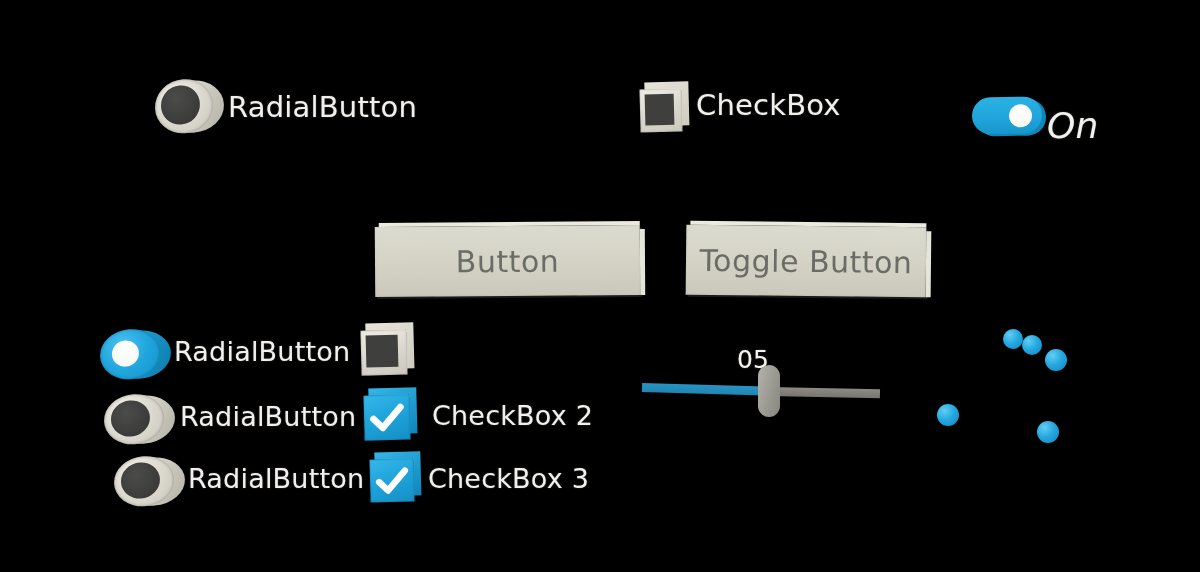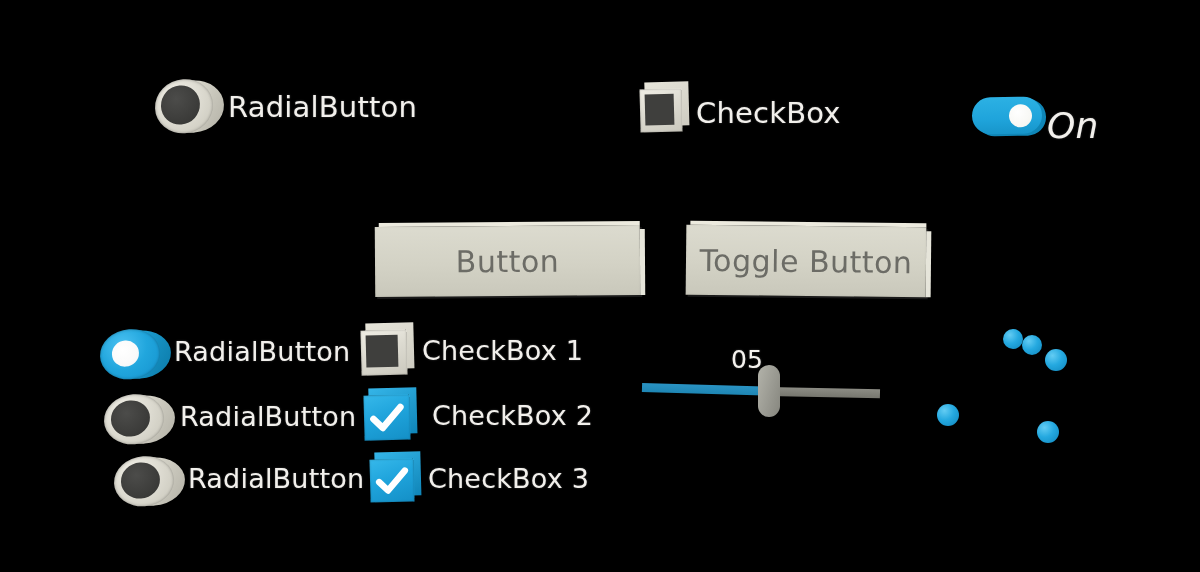--- a/index.html
+++ b/index.html
@@ -248,21 +248,21 @@
   </div>
   <div class="label label-lg abs" style="left:228px; top:90px;">RadialButton</div>
 
   <div class="cbox abs" style="left:640px; top:86px; width:46px; height:46px;">
     <div class="depth"></div>
     <div class="front">
       <div class="pad"></div>
     </div>
 
   </div>
-  <div class="label label-lg abs" style="left:696px; top:96px;">CheckBox</div>
+  <div class="label label-lg abs" style="left:696px; top:88px;">CheckBox</div>
 
   <div class="toggle abs" style="left:972px; top:97px; width:70px; height:37px;">
     <div class="tback"></div>
     <div class="tfront">
       <div class="knob"></div>
     </div>
   </div>
   <div class="label label-on abs" style="left:1047px; top:105px;">On</div>
 
   <div class="btn3d" style="left:375px; top:226px; width:265px; height:70px; transform:rotate(-0.4deg);">
@@ -301,21 +301,20 @@
   </div>
   <div class="label label-md abs" style="left:188px; top:463px;">RadialButton 3</div>
 
   <div class="cbox abs" style="left:361px; top:327px; width:50px; height:48px;">
     <div class="depth"></div>
     <div class="front">
       <div class="pad"></div>
     </div>
 
   </div>
-  <div class="label label-md abs" style="left:422px; top:335px;">CheckBox 1</div>
 
   <div class="cbox abs checked" style="left:364px; top:392px; width:50px; height:48px;">
     <div class="depth"></div>
     <div class="front">
       
     </div>
     <div class="tick">
       <svg viewBox="0 0 40 40">
           <path d="M8 21 L16 29 L32 11" stroke="#ffffff" stroke-width="6" fill="none" stroke-linecap="round" stroke-linejoin="round"></path>
         </svg>
@@ -330,21 +329,21 @@
     </div>
     <div class="tick">
       <svg viewBox="0 0 40 40">
           <path d="M8 21 L16 29 L32 11" stroke="#ffffff" stroke-width="6" fill="none" stroke-linecap="round" stroke-linejoin="round"></path>
         </svg>
     </div>
   </div>
   <div class="label label-md abs" style="left:428px; top:463px;">CheckBox 3</div>
 
   <div class="slider-wrap" style="left:640px; top:345px; width:250px; height:70px;">
-    <div class="slider-value" style="left:91px; top:0px;">05</div>
+    <div class="slider-value" style="left:97px; top:0px;">05</div>
     <div class="slider-fill" style="left:2px; top:38px; width:128px;"></div>
     <div class="slider-rest" style="left:128px; top:42px; width:112px;"></div>
     <div class="slider-knob" style="left:118px; top:20px;"></div>
   </div>
 
   <div class="abs" style="left:0; top:0; width:1200px; height:572px; pointer-events:none;">
     <div class="sphere" style="left:1003px; top:329px; width:20px; height:20px;"></div>
     <div class="sphere" style="left:1022px; top:335px; width:20px; height:20px;"></div>
     <div class="sphere" style="left:1045px; top:349px; width:22px; height:22px;"></div>
     <div class="sphere" style="left:937px; top:404px; width:22px; height:22px;"></div>

